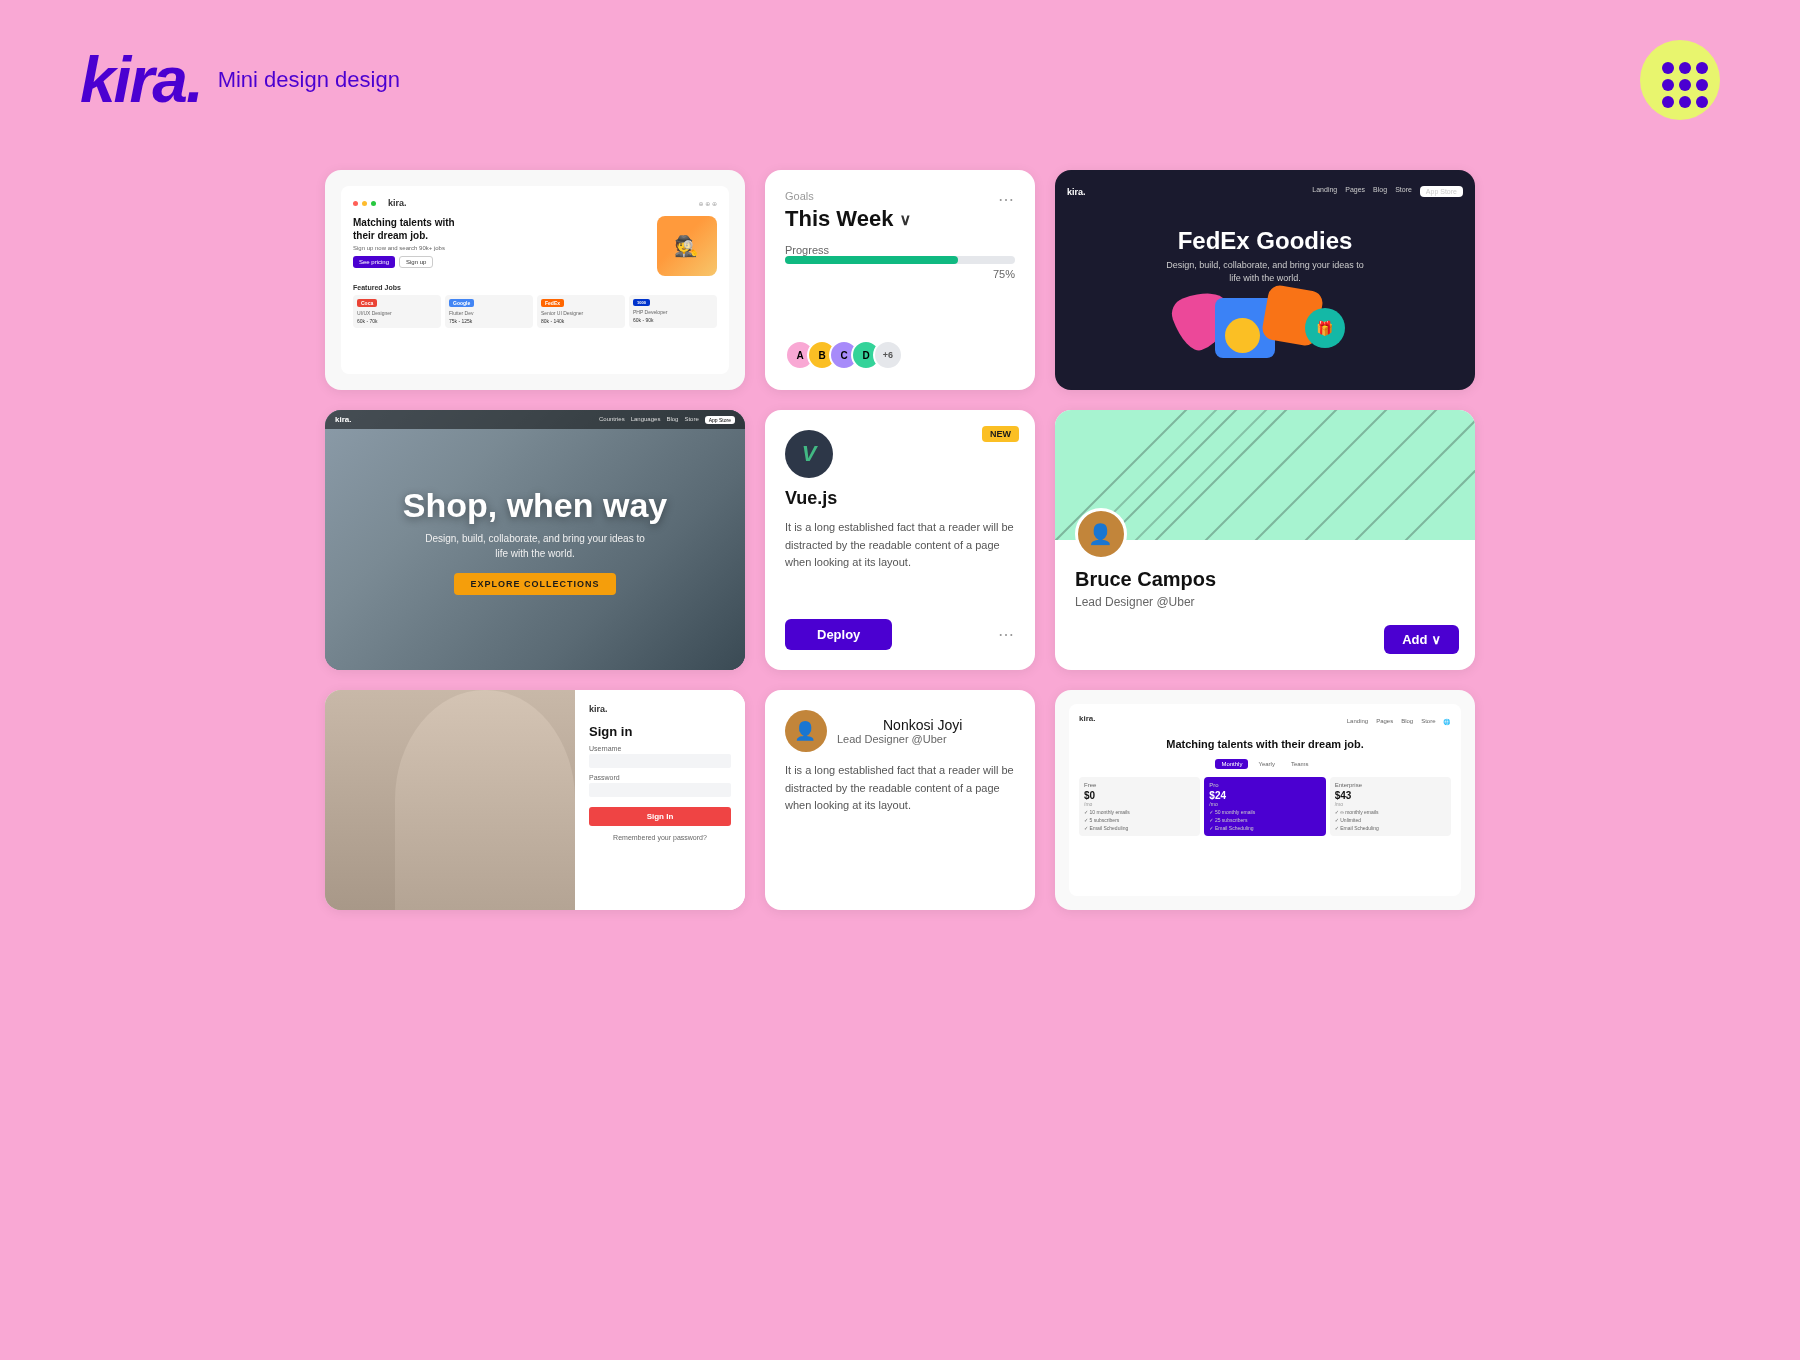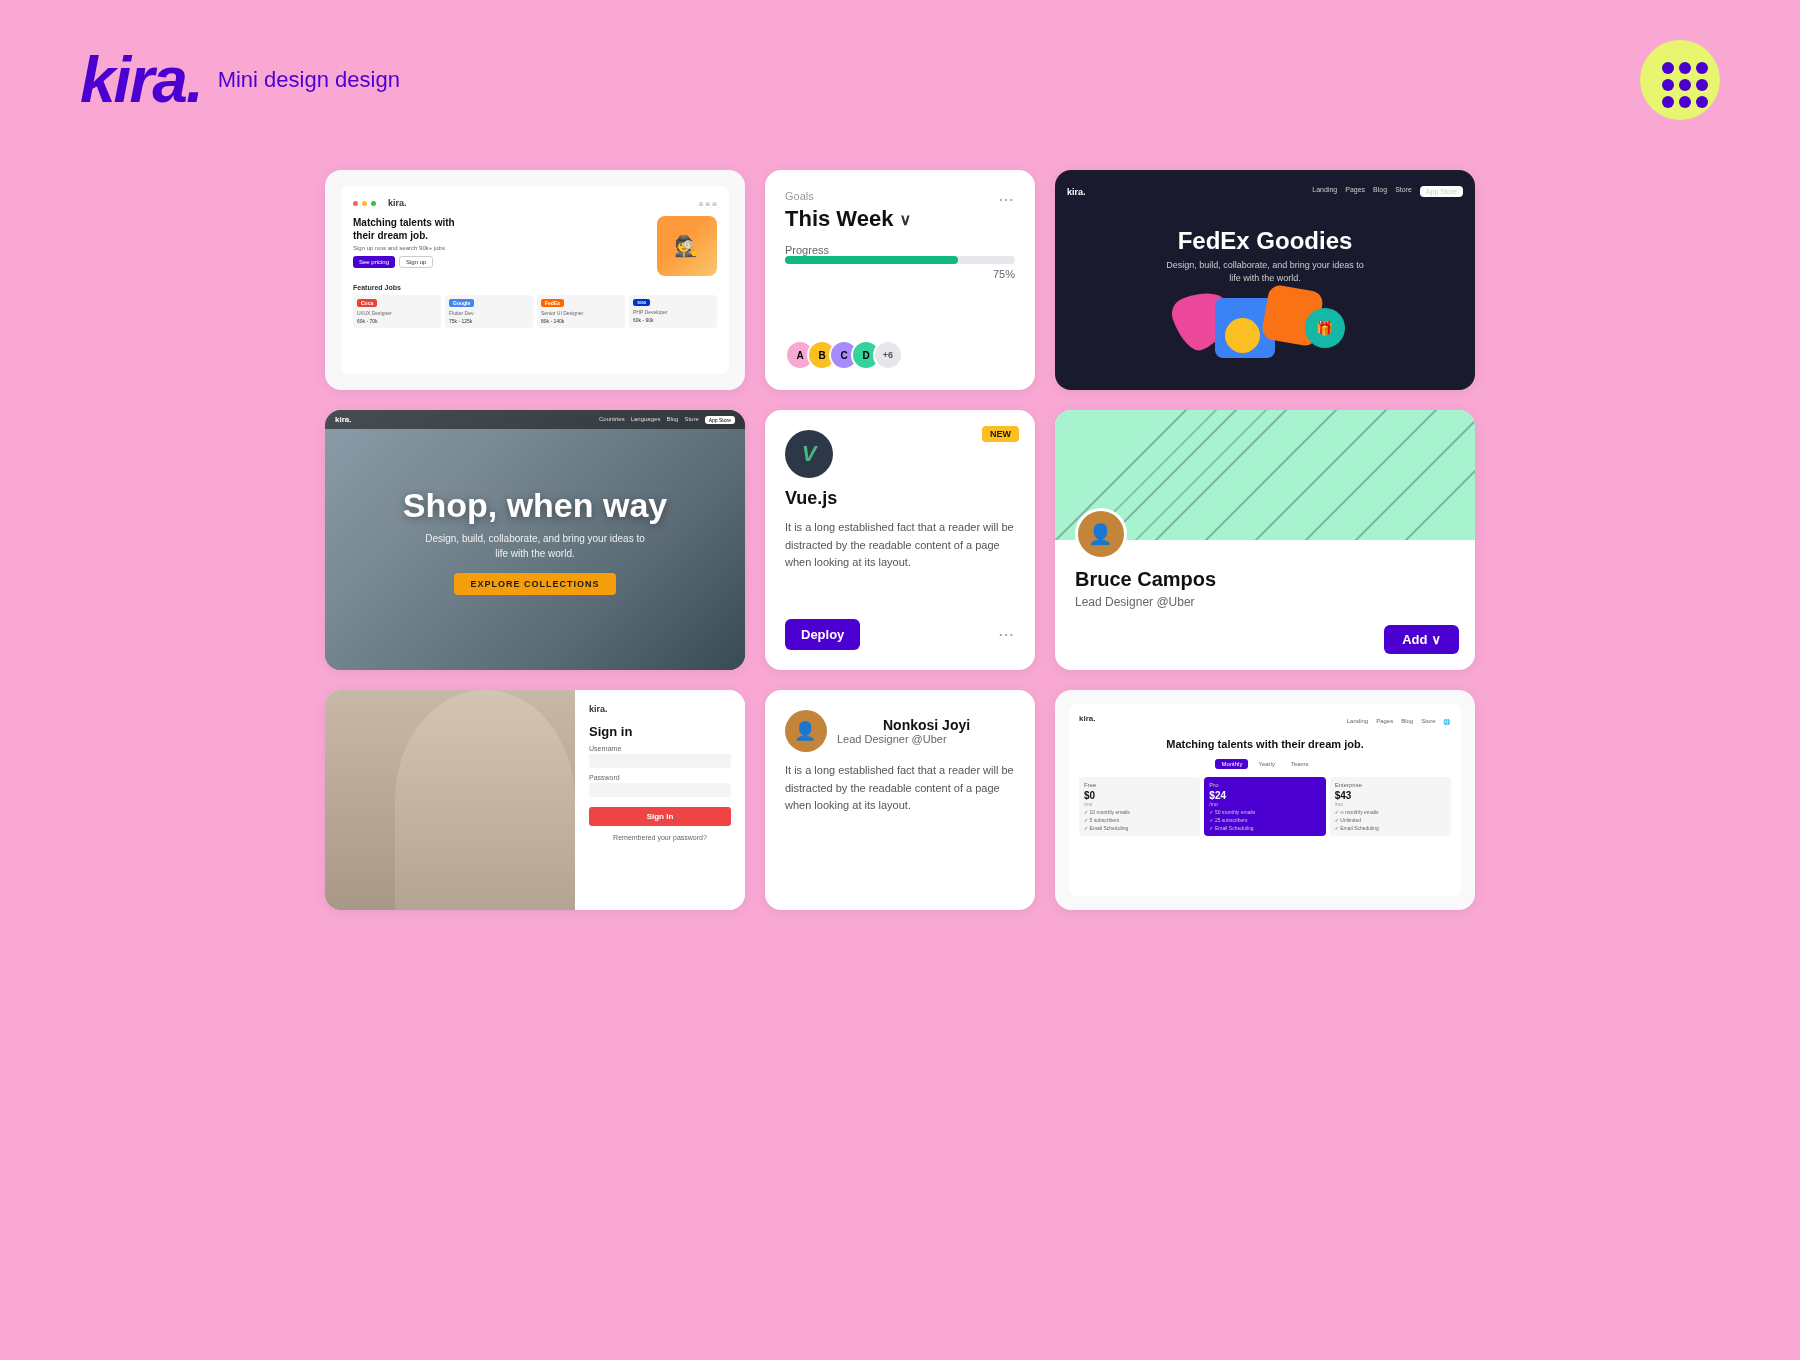--- a/index.html
+++ b/index.html
@@ -312,21 +312,21 @@
     }
     .vue-v {
       font-size: 22px;
       font-weight: 900;
       color: #42b883;
       font-style: italic;
     }
     .vue-title { font-size: 18px; font-weight: 700; color: #111; }
     .vue-desc { font-size: 11px; color: #555; line-height: 1.6; flex: 1; }
     .vue-footer { display: flex; justify-content: space-between; align-items: center; }
-    .deploy-btn { background: #4b00d1; color: #fff; border: none; border-radius: 6px; padding: 8px 16px; font-size: 13px; font-weight: 600; cursor: pointer; }
+    .deploy-btn { background: #4b00d1; color: #fff; border: none; border-radius: 6px; padding: 8px 32px; font-size: 13px; font-weight: 600; cursor: pointer; }
 
     
     .card-bruce {
       grid-column: 3;
       grid-row: 2;
       height: 260px;
       overflow: hidden;
       display: flex;
       flex-direction: column;
     }
@@ -433,21 +433,21 @@
       width: 42px;
       height: 42px;
       border-radius: 50%;
       background: #c2853a;
       flex-shrink: 0;
       display: flex;
       align-items: center;
       justify-content: center;
       font-size: 18px;
     }
-    .nonkosi-info-name { font-size: 14px; font-weight: 700; color: #111; padding-left: 46px; }
+    .nonkosi-info-name { font-size: 14px; font-weight: 400; color: #111; padding-left: 46px; }
     .nonkosi-info-role { font-size: 11px; color: #666; }
     .nonkosi-desc { font-size: 11px; color: #555; line-height: 1.6; }
 
     
     .card-pricing {
       grid-column: 3;
       grid-row: 3;
       height: 220px;
       padding: 14px;
       background: #f9f9f9;

